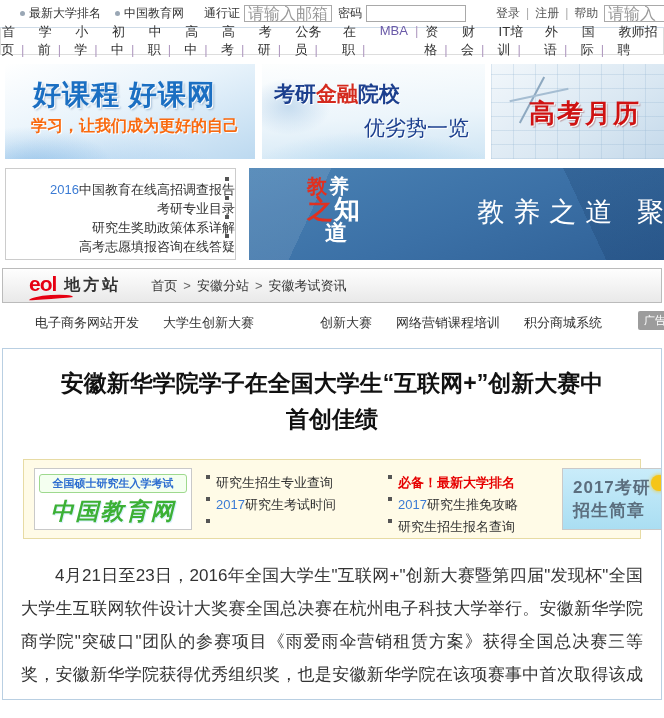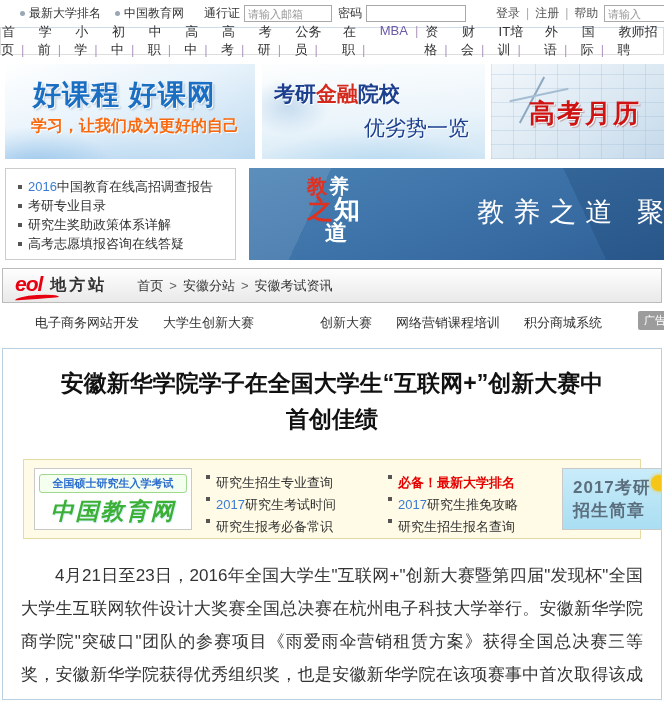--- a/index.html
+++ b/index.html
@@ -6,21 +6,21 @@
   html,body { width:664px; height:718px; overflow:hidden; background:#fff;
     font-family:"Liberation Sans","DejaVu Sans",sans-serif; }
   a { text-decoration:none; color:inherit; cursor:pointer; }
 
   
   .topbar { height:28px; display:flex; align-items:center; padding-left:20px;
     border-bottom:1px solid #cfdce8; font-size:12px; color:#444; white-space:nowrap; }
   .dot { width:5px; height:5px; border-radius:50%; background:#9aa7b5; display:inline-block; margin-right:4px; }
   .topbar a.site { margin-right:14px; color:#333; }
   .topbar .lbl { margin:0 4px 0 6px; color:#333; }
-  .topbar input { height:17px; border:1px solid #a9a9a9; font-size:11px; padding:0 3px; color:#333; width:88px; }
+  .topbar input { height:17px; border:1px solid #a9a9a9; font-size:16px; padding:0 3px; color:#333; width:88px; }
   .topbar input::placeholder { color:#999; }
   .topbar .pw { width:100px; }
   .loginlinks { margin-left:30px; color:#555; }
   .loginlinks a { color:#555; }
   .loginlinks .sep { color:#aaa; margin:0 6px; }
   .topsearch { margin-left:auto; margin-right:-28px; width:88px; }
 
   
   .mainnav { height:27px; border:1px solid #ddd; border-top:none; display:flex;
     align-items:center; justify-content:center; }
@@ -61,42 +61,42 @@
     background:#8da8c0; transform:rotate(28deg); }
   .banner3 .hand2 { position:absolute; left:18px; top:30px; width:60px; height:2px;
     background:#a5bdd2; transform:rotate(-12deg); }
   .banner3 .t { position:absolute; left:38px; top:32px; font-size:26px; font-weight:bold;
     color:#cf1212; text-shadow:1px 1px 0 #fff,2px 2px 1px rgba(120,0,0,.3); letter-spacing:2px; white-space:nowrap; }
 
   
   .row2 { display:flex; margin-top:9px; height:92px; overflow:hidden; padding-left:5px; }
   .newsbox { width:231px; border:1px solid #ccc; padding:8px 0 0 12px; flex-shrink:0; }
   .newsbox ul { list-style:none; }
-  .newsbox li { font-size:13px; color:#333; height:19px; display:flex; align-items:center; }
+  .newsbox li { font-size:13px; color:#333; height:19px; display:flex; align-items:flex-end;flex-direction:column; }
   .bullet { width:4px; height:4px; background:#555; display:inline-block; margin-right:6px; flex-shrink:0; }
   .num { color:#3b7bd4; }
   .newsbox li a { color:#333; }
   .row2 .jybanner { flex:1; margin-left:13px; position:relative; overflow:hidden;
     background:
       linear-gradient(115deg, rgba(255,255,255,.10) 0 18%, transparent 18% 100%),
       linear-gradient(245deg, rgba(10,40,80,.18) 0 22%, transparent 22% 100%),
       linear-gradient(160deg,#4a82b4 0%,#3b70a6 55%,#2f6096 100%); }
   .jylogo { position:absolute; left:58px; top:8px; width:86px; line-height:1; }
   .jylogo .r { color:#e03020; font-weight:bold; }
   .jylogo .w { color:#fff; font-weight:bold; }
   .jylogo .row-a { font-size:20px; letter-spacing:2px; }
   .jylogo .row-b { font-size:26px; margin-top:2px; letter-spacing:1px; }
   .jylogo .row-c { font-size:22px; margin-top:2px; padding-left:18px; }
   .jyheadline { position:absolute; left:55%; top:26px; color:#fff; font-size:27px;
     font-family:"Liberation Serif","DejaVu Serif",serif; letter-spacing:9px; white-space:nowrap; }
 
   
   .localbar { margin:8px 0 0 2px; width:660px; height:35px; border:1px solid #bbb;
     background:linear-gradient(#fefefe,#e9e9e9); display:flex; align-items:center; }
-  .eol { margin-left:12px; position:relative; font-style:italic; font-weight:bold;
+  .eol { margin-left:26px; position:relative; font-weight:bold;
     font-size:21px; color:#e60012; letter-spacing:-1px; line-height:1; padding-bottom:5px; }
   .eol::after { content:""; position:absolute; left:0; bottom:0; width:44px; height:4px;
     background:#e60012; border-radius:50% 50% 50% 50%/90% 90% 10% 10%; transform:rotate(-4deg); }
   .localname { font-size:16px; font-weight:bold; color:#333; margin-left:8px; letter-spacing:3px; }
   .crumbs { margin-left:30px; font-size:13px; color:#333; }
   .crumbs a { color:#333; }
   .crumbs .sep { color:#666; margin:0 6px; }
 
   
   .adlinks { display:flex; align-items:center; height:40px; font-size:13px; color:#333;
@@ -261,21 +261,20 @@
         <li>
           <span class="bullet"></span>
           <a><span class="num"></span><span>研究生招生专业查询</span></a>
         </li>
         <li>
           <span class="bullet"></span>
           <a><span class="num">2017</span><span>研究生考试时间</span></a>
         </li>
         <li>
           <span class="bullet"></span>
-          <a><span class="num"></span><span>研究生报考必备常识</span></a>
         </li>
       </ul>
       <ul class="plist">
         <li class="red">
           <span class="bullet"></span>
           <a>必备！最新大学排名</a>
         </li>
         <li>
           <span class="bullet"></span>
           <a><span class="num">2017</span><span>研究生推免攻略</span></a>

